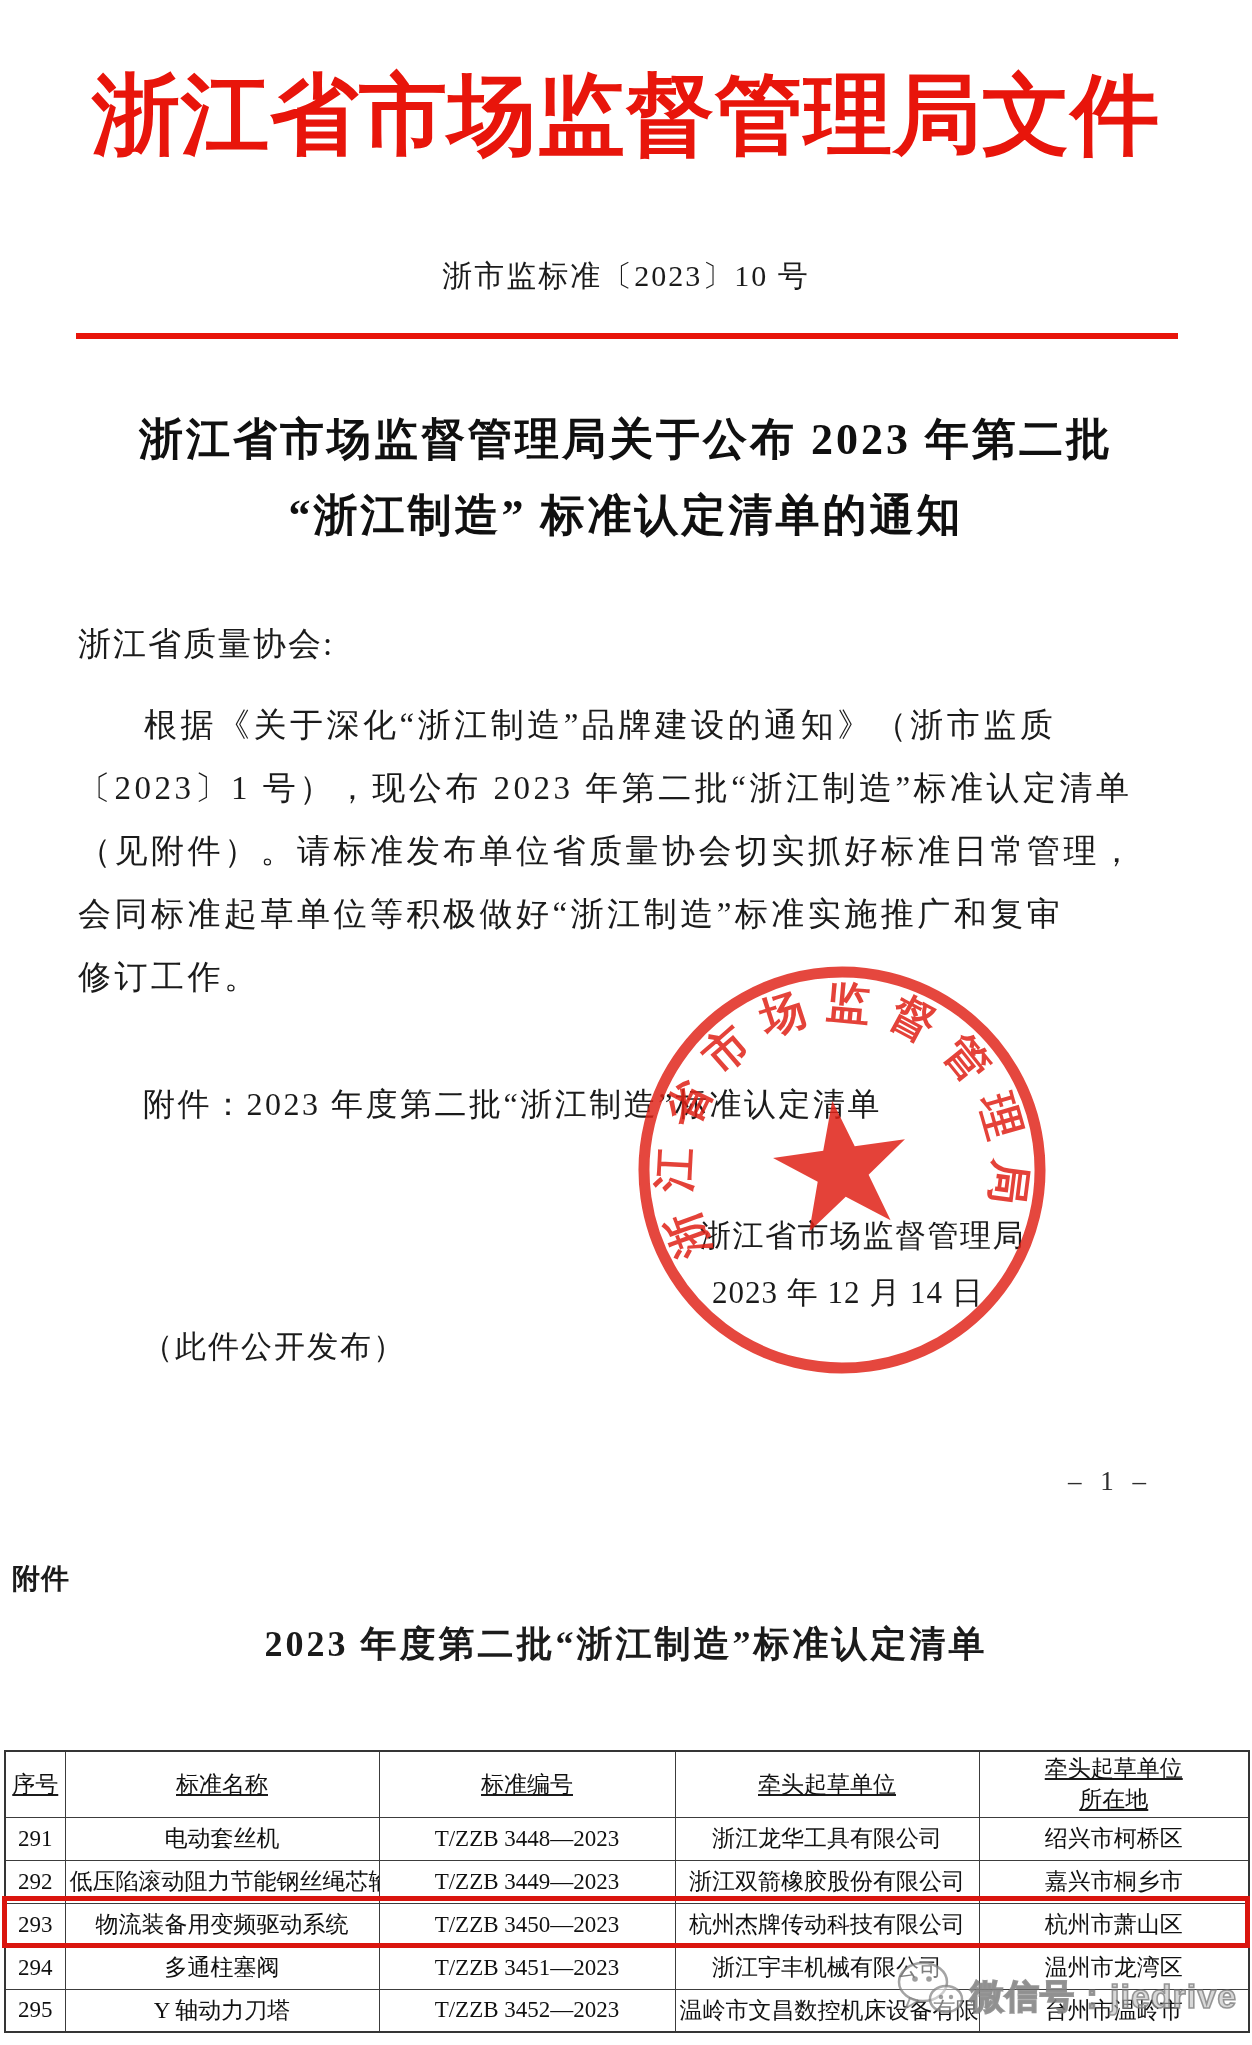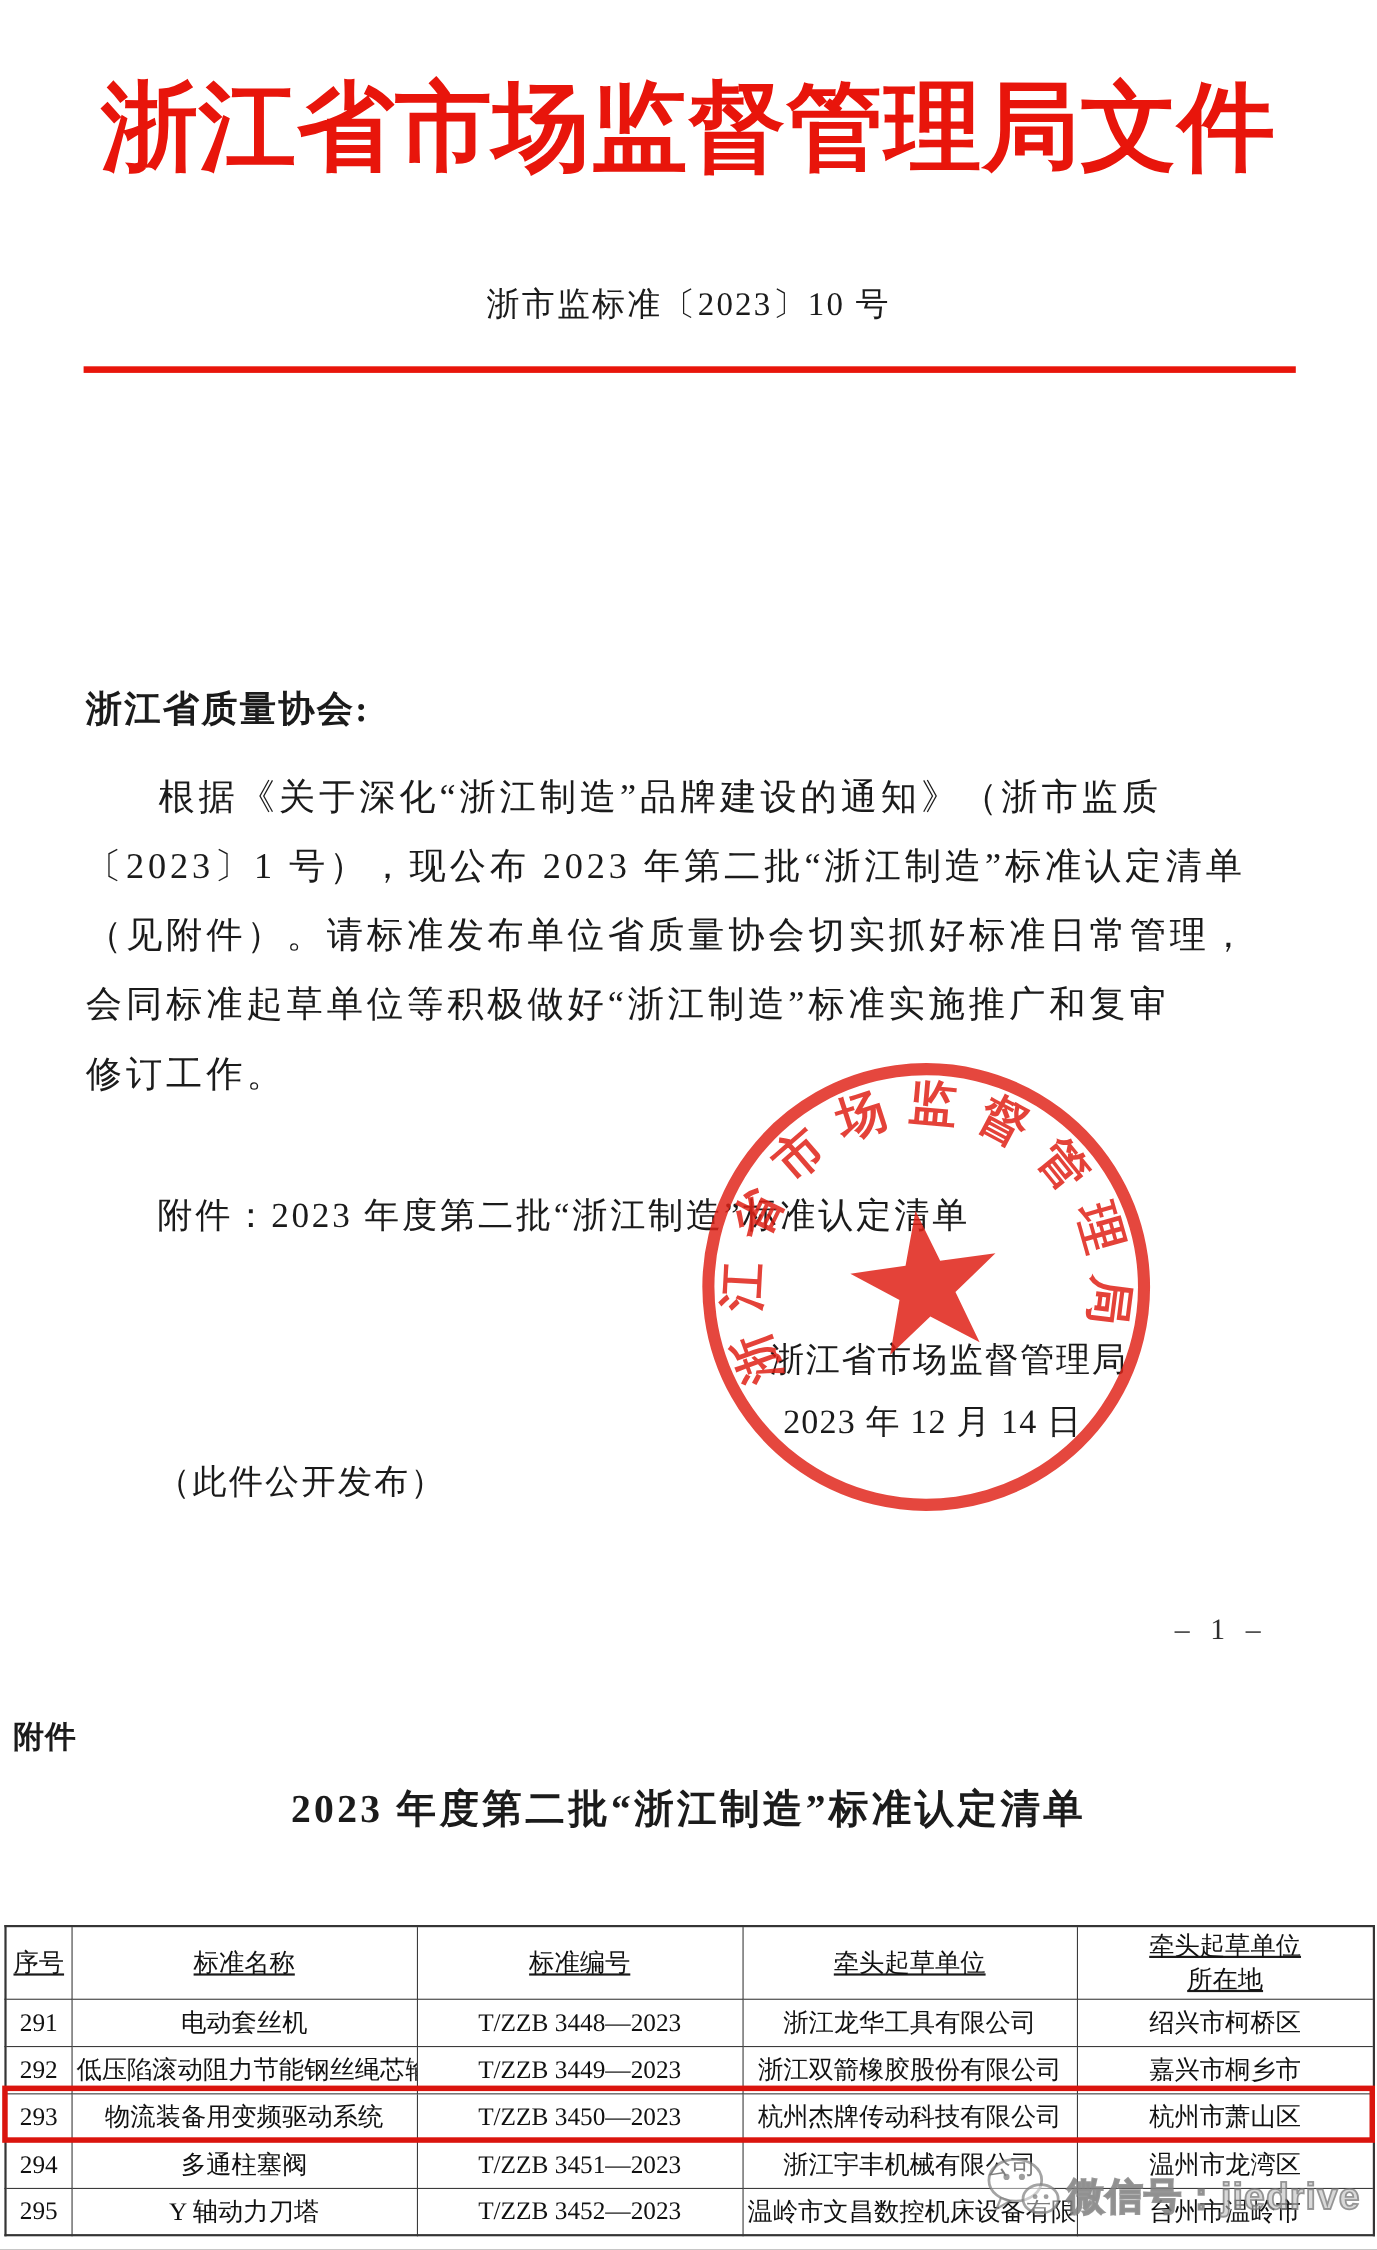--- a/index.html
+++ b/index.html
@@ -10,21 +10,21 @@
   }
   .abs{position:absolute;}
   .red-head{
     top:56px;left:0;width:1252px;text-align:center;
     font-size:88px;font-weight:bold;color:#e8150b;letter-spacing:1px;white-space:nowrap;
   }
   .doc-no{top:256px;left:0;width:1252px;text-align:center;font-size:30px;letter-spacing:2px;}
   .red-rule{top:333px;left:76px;width:1102px;height:6px;background:#e8150b;}
   .notice-title{top:402px;left:0;width:1252px;text-align:center;
     font-size:44px;font-weight:bold;line-height:76px;letter-spacing:3px;color:#101010;}
-  .salutation{top:622px;left:78px;font-size:33px;letter-spacing:2px;font-weight:bold;}
+  .salutation{top:622px;left:78px;font-size:33px;letter-spacing:2px;}
   .body-text{top:694px;left:78px;width:1108px;font-size:33px;line-height:63px;letter-spacing:3.5px;}
   .body-text .indent{text-indent:2em;}
   .attachment-note{top:1083px;left:143px;font-size:32px;letter-spacing:2.5px;z-index:1;}
   .issuer{top:1215px;left:700px;font-size:31px;letter-spacing:1.5px;z-index:1;}
   .issue-date{top:1272px;left:712px;font-size:31px;letter-spacing:1px;z-index:1;}
   .public-release{top:1326px;left:142px;font-size:31px;letter-spacing:2px;}
   .page-number{top:1466px;left:1040px;width:140px;font-size:27px;color:#2e2e2e;letter-spacing:6px;text-align:center;}
   .seal{left:632px;top:960px;width:420px;height:420px;transform:rotate(-8deg);opacity:0.92;z-index:2;}
   .annex-label{top:1560px;left:12px;font-size:28px;font-weight:bold;letter-spacing:1px;}
   .annex-title{top:1620px;left:0;width:1252px;text-align:center;font-size:36px;font-weight:bold;letter-spacing:3px;}
@@ -59,20 +59,24 @@
 <body>
 
 <div class="page">
 
   <div class="abs red-head">浙江省市场监督管理局文件</div>
 
   <div class="abs doc-no">浙市监标准〔2023〕10 号</div>
 
   <div class="abs red-rule"></div>
 
+  <div class="abs notice-title">
+    <div>浙江省市场监督管理局关于公布 2023 年第二批</div>
+    <div>“浙江制造” 标准认定清单的通知</div>
+  </div>
 
   <div class="abs salutation">浙江省质量协会:</div>
 
   <div class="abs body-text">
     <div class="indent">根据《关于深化“浙江制造”品牌建设的通知》（浙市监质</div>
     <div>〔2023〕1 号），现公布 2023 年第二批“浙江制造”标准认定清单</div>
     <div>（见附件）。请标准发布单位省质量协会切实抓好标准日常管理，</div>
     <div>会同标准起草单位等积极做好“浙江制造”标准实施推广和复审</div>
     <div>修订工作。</div>
   </div>

